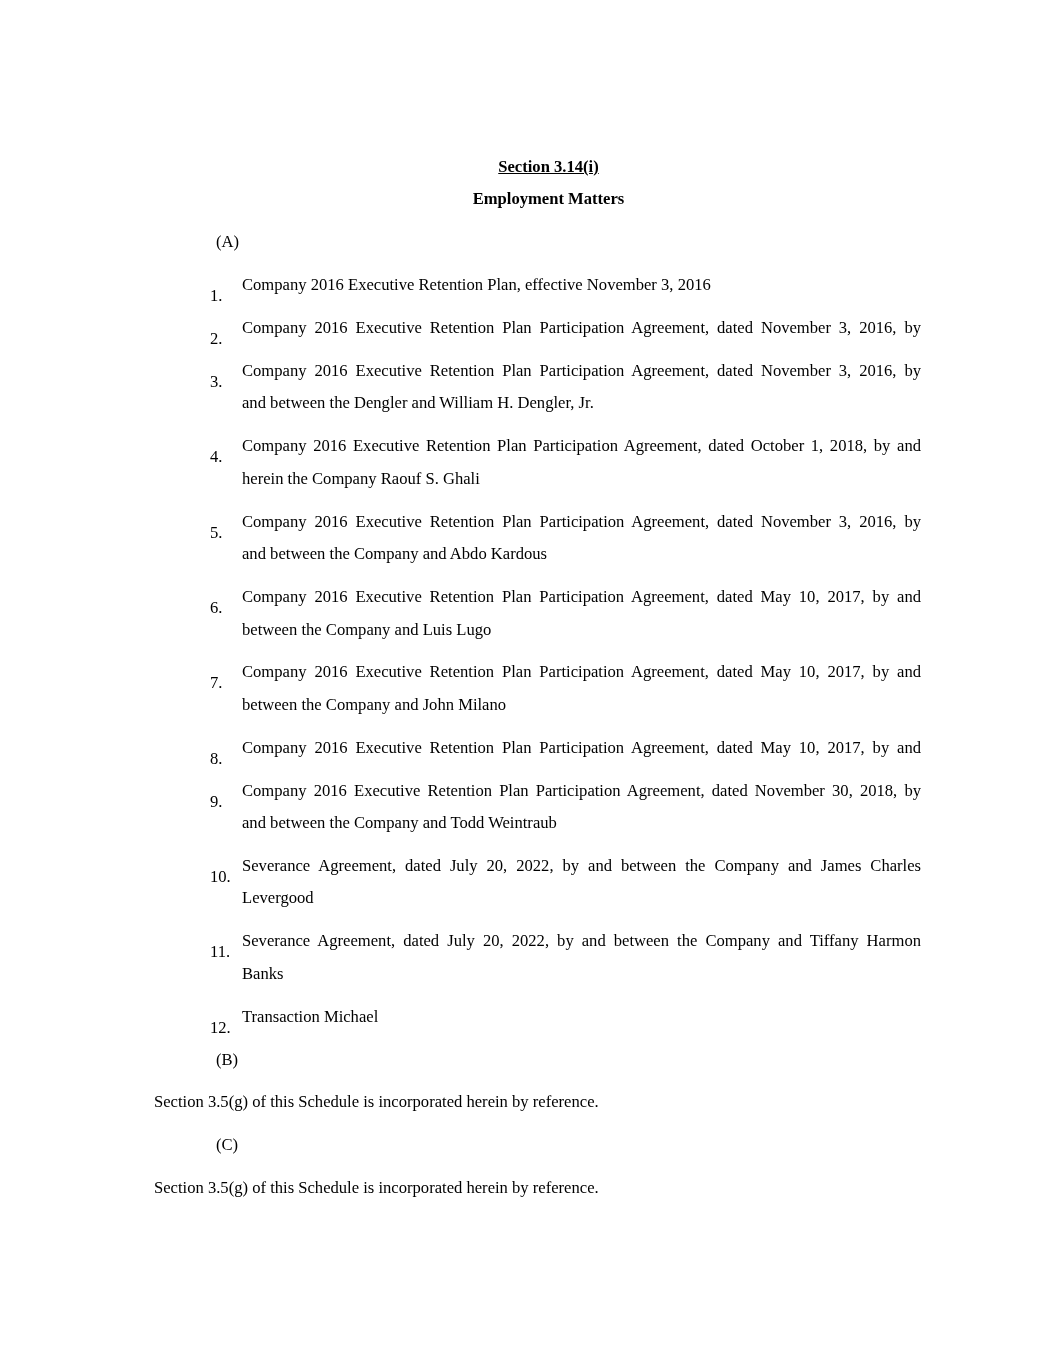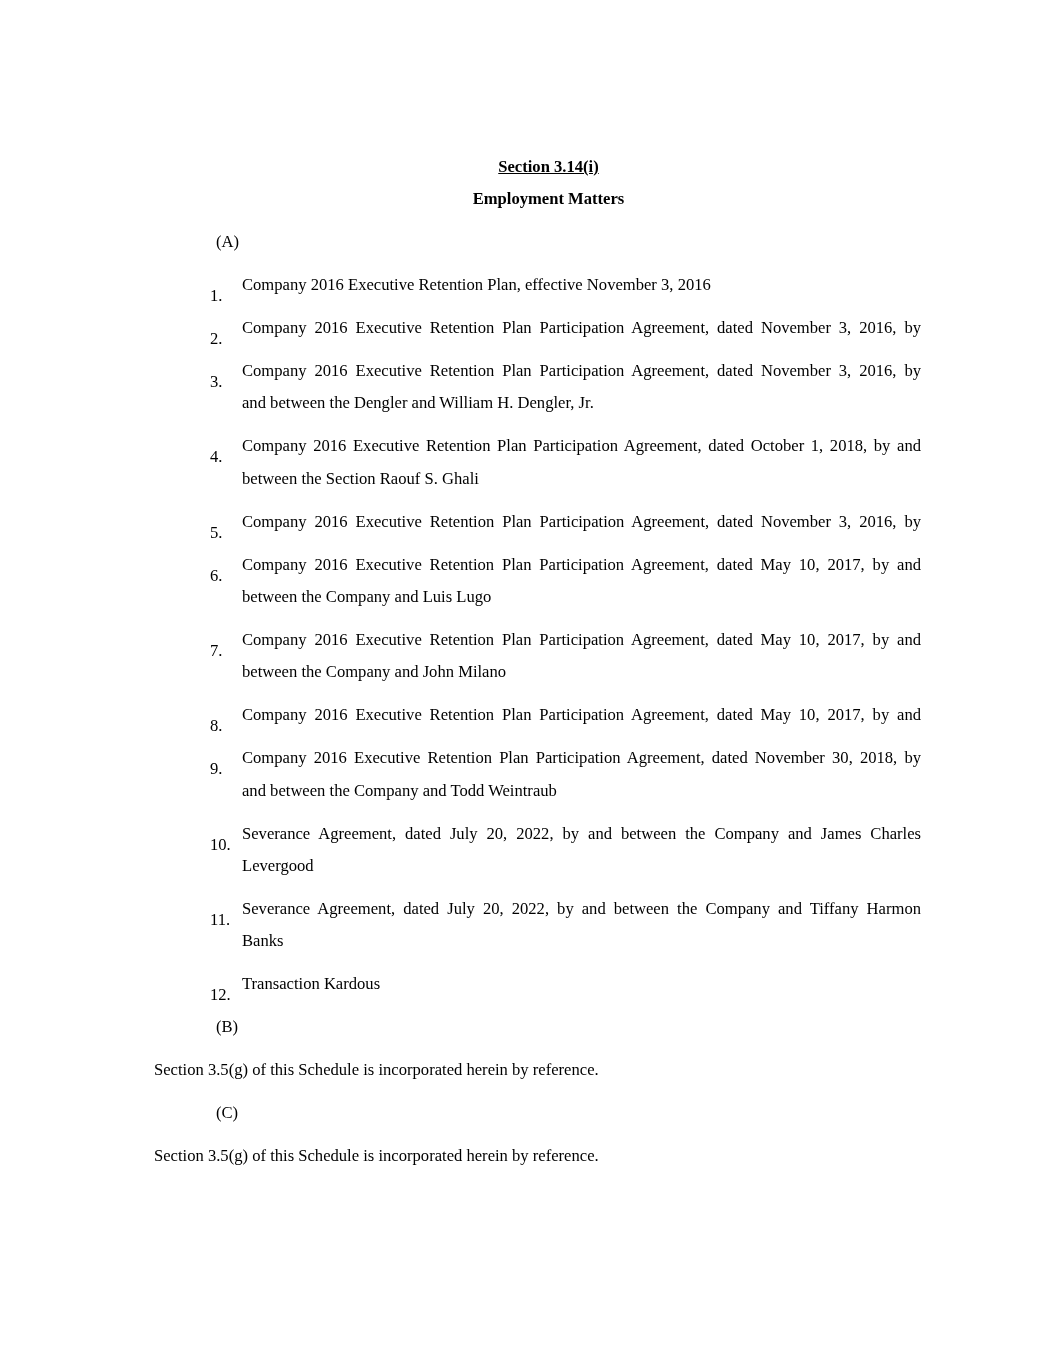--- a/index.html
+++ b/index.html
@@ -77,25 +77,26 @@
         <div class="line just">Company 2016 Executive Retention Plan Participation Agreement, dated November 3, 2016, by</div>
       </div>
       <div class="list-item">
         <span class="num">3.</span>
         <div class="line just">Company 2016 Executive Retention Plan Participation Agreement, dated November 3, 2016, by</div>
         <div class="line">and between the Dengler and William H. Dengler, Jr.</div>
       </div>
       <div class="list-item">
         <span class="num">4.</span>
         <div class="line just">Company 2016 Executive Retention Plan Participation Agreement, dated October 1, 2018, by and</div>
-        <div class="line">between the Section Raouf S. Ghali</div>
+        <div class="line">herein the Company Raouf S. Ghali</div>
       </div>
       <div class="list-item">
         <span class="num">5.</span>
         <div class="line just">Company 2016 Executive Retention Plan Participation Agreement, dated November 3, 2016, by</div>
+        <div class="line">and between the Company and Abdo Kardous</div>
       </div>
       <div class="list-item">
         <span class="num">6.</span>
         <div class="line just">Company 2016 Executive Retention Plan Participation Agreement, dated May 10, 2017, by and</div>
         <div class="line">between the Company and Luis Lugo</div>
       </div>
       <div class="list-item">
         <span class="num">7.</span>
         <div class="line just">Company 2016 Executive Retention Plan Participation Agreement, dated May 10, 2017, by and</div>
         <div class="line">between the Company and John Milano</div>
@@ -114,21 +115,21 @@
         <div class="line just">Severance Agreement, dated July 20, 2022, by and between the Company and James Charles</div>
         <div class="line">Levergood</div>
       </div>
       <div class="list-item">
         <span class="num">11.</span>
         <div class="line just">Severance Agreement, dated July 20, 2022, by and between the Company and Tiffany Harmon</div>
         <div class="line">Banks</div>
       </div>
       <div class="list-item">
         <span class="num">12.</span>
-        <div class="line">Transaction Kardous</div>
+        <div class="line">Transaction Michael</div>
       </div>
     </div>
 
   <p class="part-label">(B)</p>
 
   <p class="body-par">Section 3.5(g) of this Schedule is incorporated herein by reference.</p>
 
   <p class="part-label">(C)</p>
 
   <p class="body-par">Section 3.5(g) of this Schedule is incorporated herein by reference.</p>

